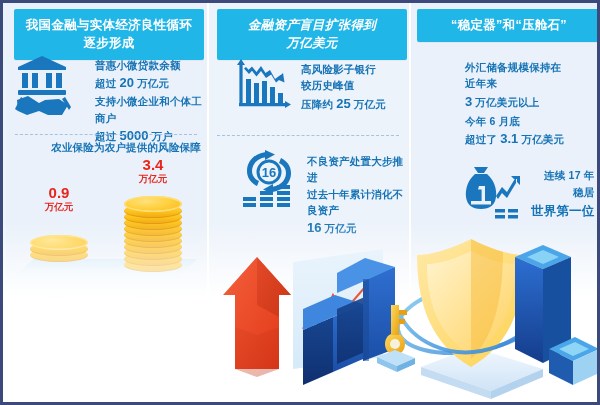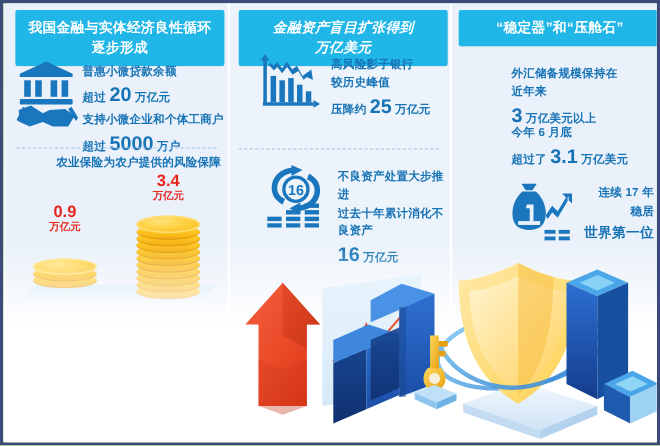--- a/index.html
+++ b/index.html
@@ -54,21 +54,21 @@
   }
   .panel-head .l2{display:block;}
 
   
   .stat{position:absolute;display:flex;align-items:flex-start;}
   .stat .ico{flex:0 0 auto;}
   .stat .txt{
     color:#1673b5;font-weight:bold;line-height:1.55;font-size:10.5px;
     letter-spacing:.2px;
   }
-  .txt .big{font-size:18px;letter-spacing:0;}
+  .txt .big{font-size:13px;letter-spacing:0;}
   .txt .big-sm{font-size:13px;}
   .dashed{
     position:absolute;height:0;border-top:1px dashed #9fc4e4;
   }
 
   
   .chartbox{position:absolute;}
   .chart-title{
     position:absolute;width:100%;text-align:right;
     color:#1673b5;font-weight:bold;font-size:10.5px;letter-spacing:.2px;
@@ -125,21 +125,21 @@
           <rect x="17" y="18" width="6" height="15"></rect>
           <rect x="31" y="18" width="6" height="15"></rect>
           <rect x="41" y="18" width="6" height="15"></rect>
           <rect x="3" y="35" width="48" height="5" rx="1"></rect>
           <path d="M2 45 L13 41 L24 48 L30 45 L44 44 L53 50 L47 60 L33 60 L24 56 L12 60 L3 56 Z"></path>
           <path d="M9 44 L3 56 L0 54 L6 42 Z"></path>
           <path d="M47 44 L54 55 L56 52 L50 42 Z"></path>
         </g>
       </svg>
     </div>
-    <div class="txt" style="margin-left:4px;padding-top:2px;">
+    <div class="txt" style="margin-left:24px;padding-top:2px;">
       <div>普惠小微贷款余额</div>
       <div>
         <span>超过</span>
         <span class="big">20</span>
         <span>万亿元</span>
       </div>
       <div>支持小微企业和个体工商户</div>
       <div>
         <span>超过</span>
         <span class="big">5000</span>
@@ -219,21 +219,21 @@
       </div>
       <div>大大高于贷款平均增速</div>
     </div>
   </div>
 
   <div class="panel-head no-sel" style="left:214px;width:182px;font-style:italic;">
     <span>金融资产盲目扩张得到</span>
     <span class="l2">万亿美元</span>
   </div>
 
-  <div class="stat" style="left:232px;top:44px;width:172px;">
+  <div class="stat" style="left:232px;top:54px;width:172px;">
     <div class="ico">
       <svg width="56" height="56" viewBox="0 0 56 56" aria-hidden="true">
         <g fill="#1a76bd">
           <path d="M6 2 L10 8 L7.6 8 L7.6 48 L4.4 48 L4.4 8 L2 8 Z"></path>
           <path d="M4 46 L50 46 L50 49.2 L4 49.2 Z"></path>
           <path d="M50 44 L56 47.5 L50 51 Z"></path>
           <rect x="11" y="22" width="5" height="24"></rect>
           <rect x="19" y="26" width="5" height="20"></rect>
           <rect x="27" y="24" width="5" height="22"></rect>
           <rect x="35" y="30" width="5" height="16"></rect>

